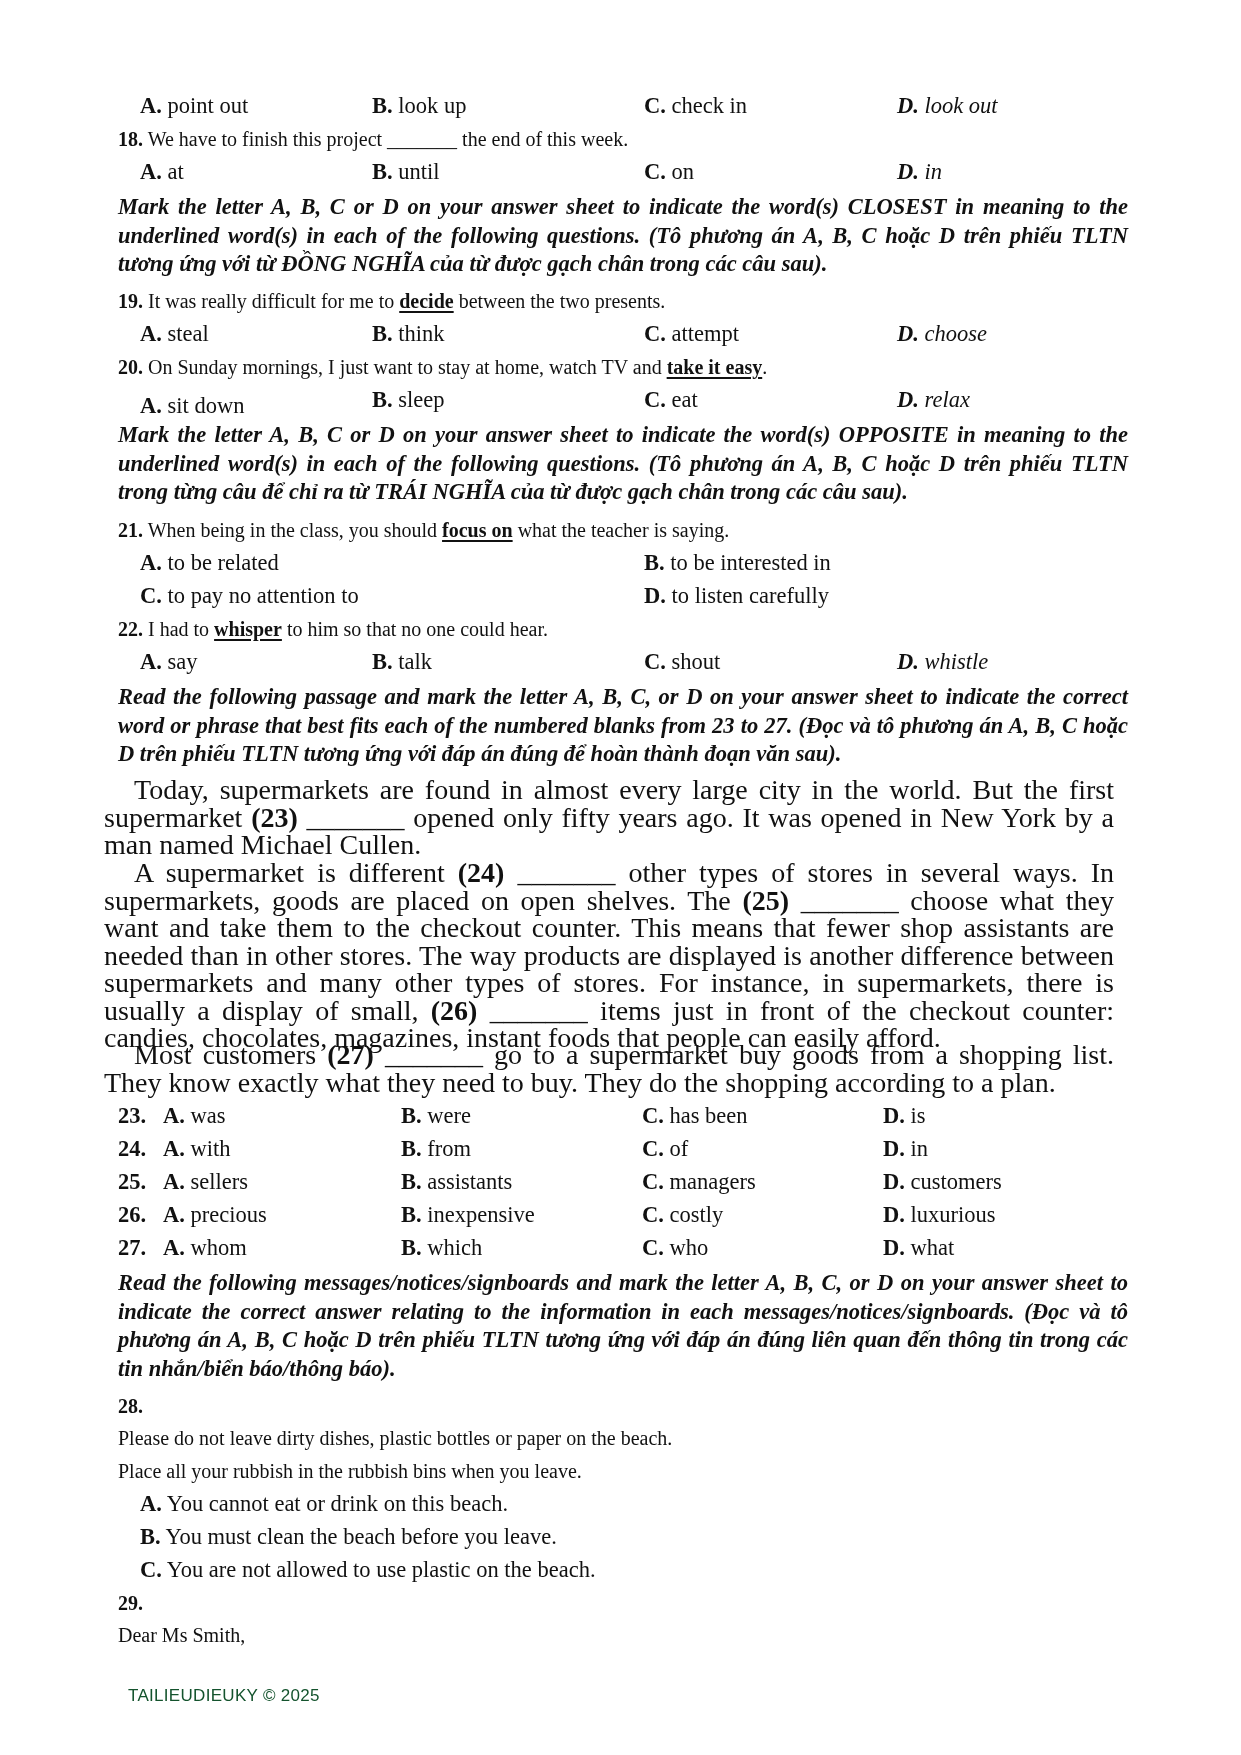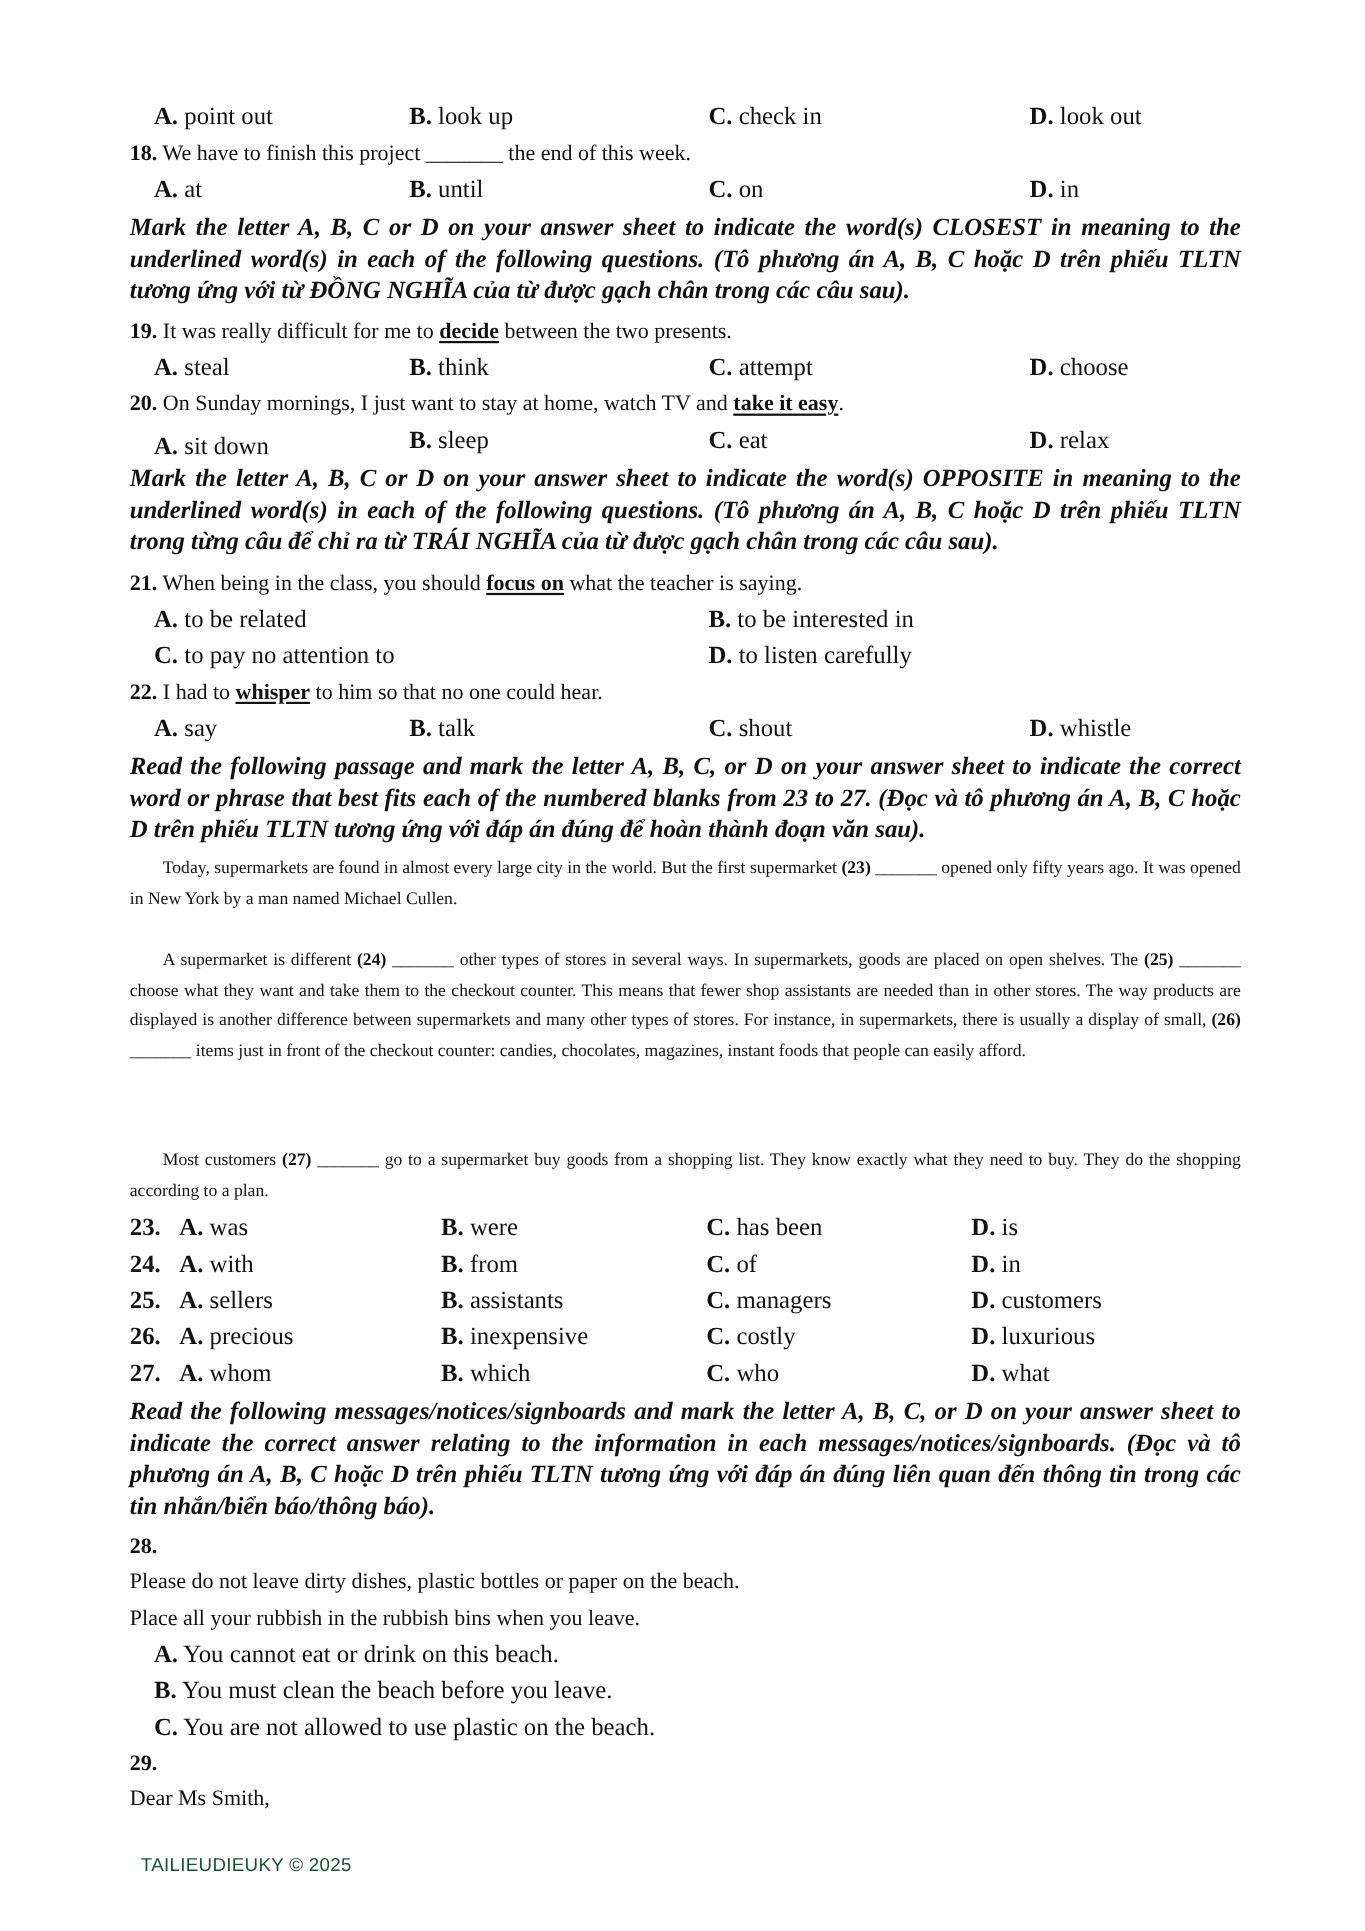--- a/index.html
+++ b/index.html
@@ -4,27 +4,27 @@
 <style>
   html, body { margin: 0; padding: 0; background: #ffffff; }
   body { width: 1241px; height: 1755px; position: relative; overflow: hidden;
          font-family: "Liberation Serif", "DejaVu Serif", serif; color: #111; }
   .page { position: absolute; left: 0; top: 0; width: 1241px; height: 1755px; }
   .line { position: absolute; left: 118px; white-space: nowrap; font-size: 20px; line-height: 26px; }
   .opt { position: absolute; white-space: nowrap; font-size: 22.5px; line-height: 26px; }
   .opt b, .line b.num { font-weight: bold; }
   .instr { position: absolute; left: 118px; width: 1010px; font-size: 22.5px; line-height: 28.5px;
            font-weight: bold; font-style: italic; text-align: justify; }
-  .para { position: absolute; left: 118px; width: 1010px; font-size: 16px; line-height: 27.5px;
+  .para { position: absolute; left: 104px; width: 1010px; font-size: 28px; line-height: 27.5px;
           text-align: justify; }
   .para .indent { display: inline-block; width: 30px; }
   .ul { font-weight: bold; text-decoration: underline; text-decoration-thickness: 2px; text-underline-offset: 3px; }
   .footer { position: absolute; left: 128px; top: 1686px; font-family: "Liberation Sans", "DejaVu Sans", sans-serif;
             font-size: 17px; letter-spacing: 0.3px; color: #14532d; }
-  .c1 { left: 140px; } .c2 { left: 372px; } .c3 { left: 644px; } .c4 { left: 936px; }
+  .c1 { left: 140px; } .c2 { left: 372px; } .c3 { left: 644px; } .c4 { left: 897px; font-style: italic; }
   .h2 { left: 644px; }
   .n1 { left: 118px; } .p1 { left: 163px; } .p2 { left: 401px; } .p3 { left: 642px; } .p4 { left: 883px; }
 </style>
 </head>
 <body>
 
 <div class="page">
 
   <div class="opt c1" style="top:93px"><b>A.</b> <span>point out</span></div>
   <div class="opt c2" style="top:93px"><b>B.</b> <span>look up</span></div>

